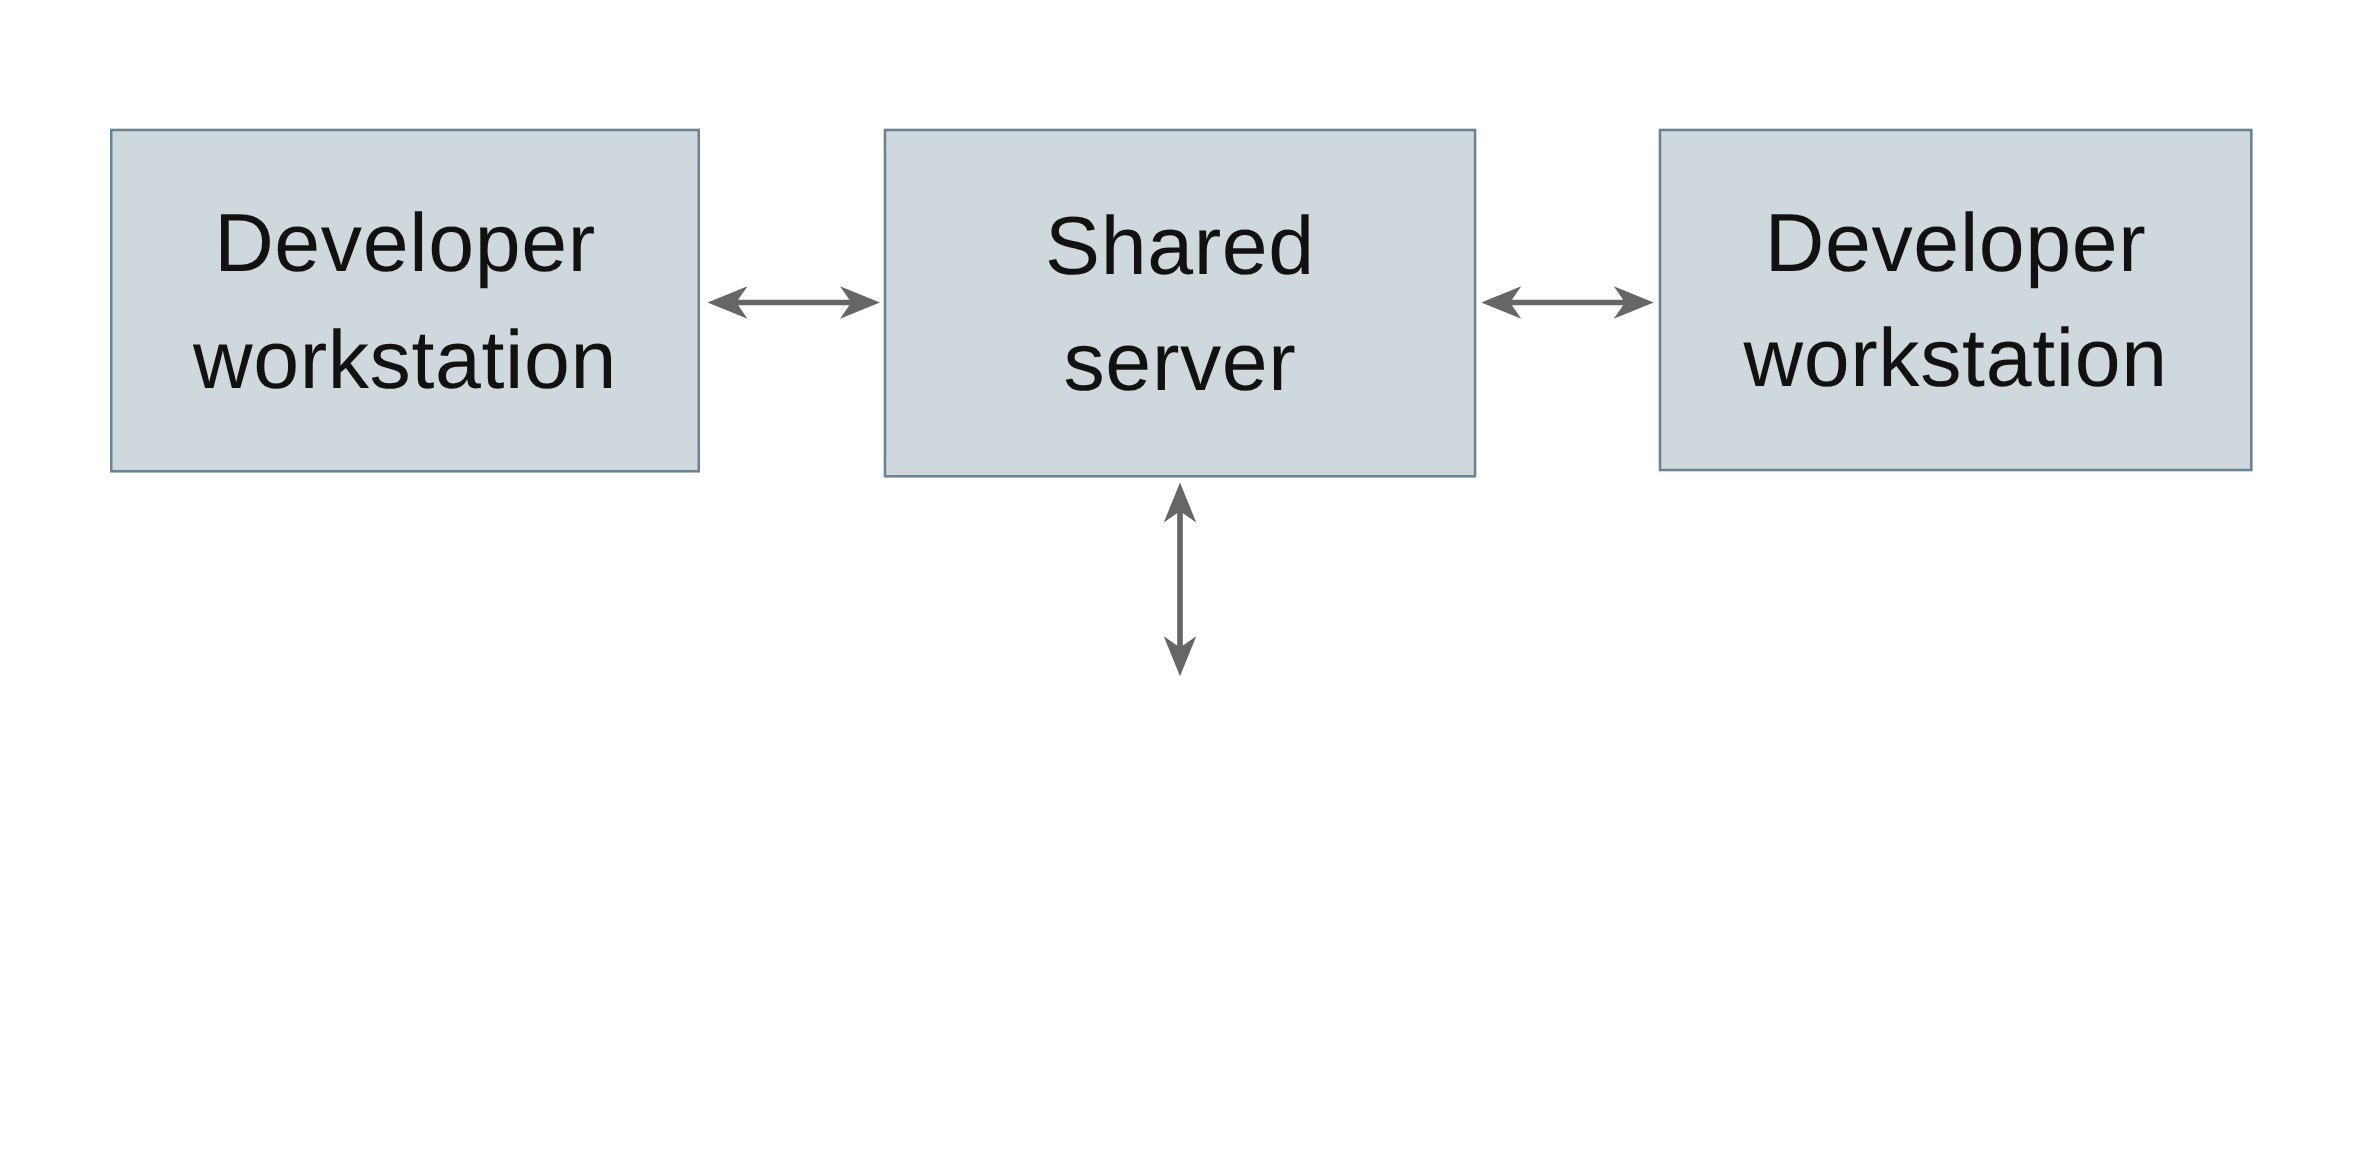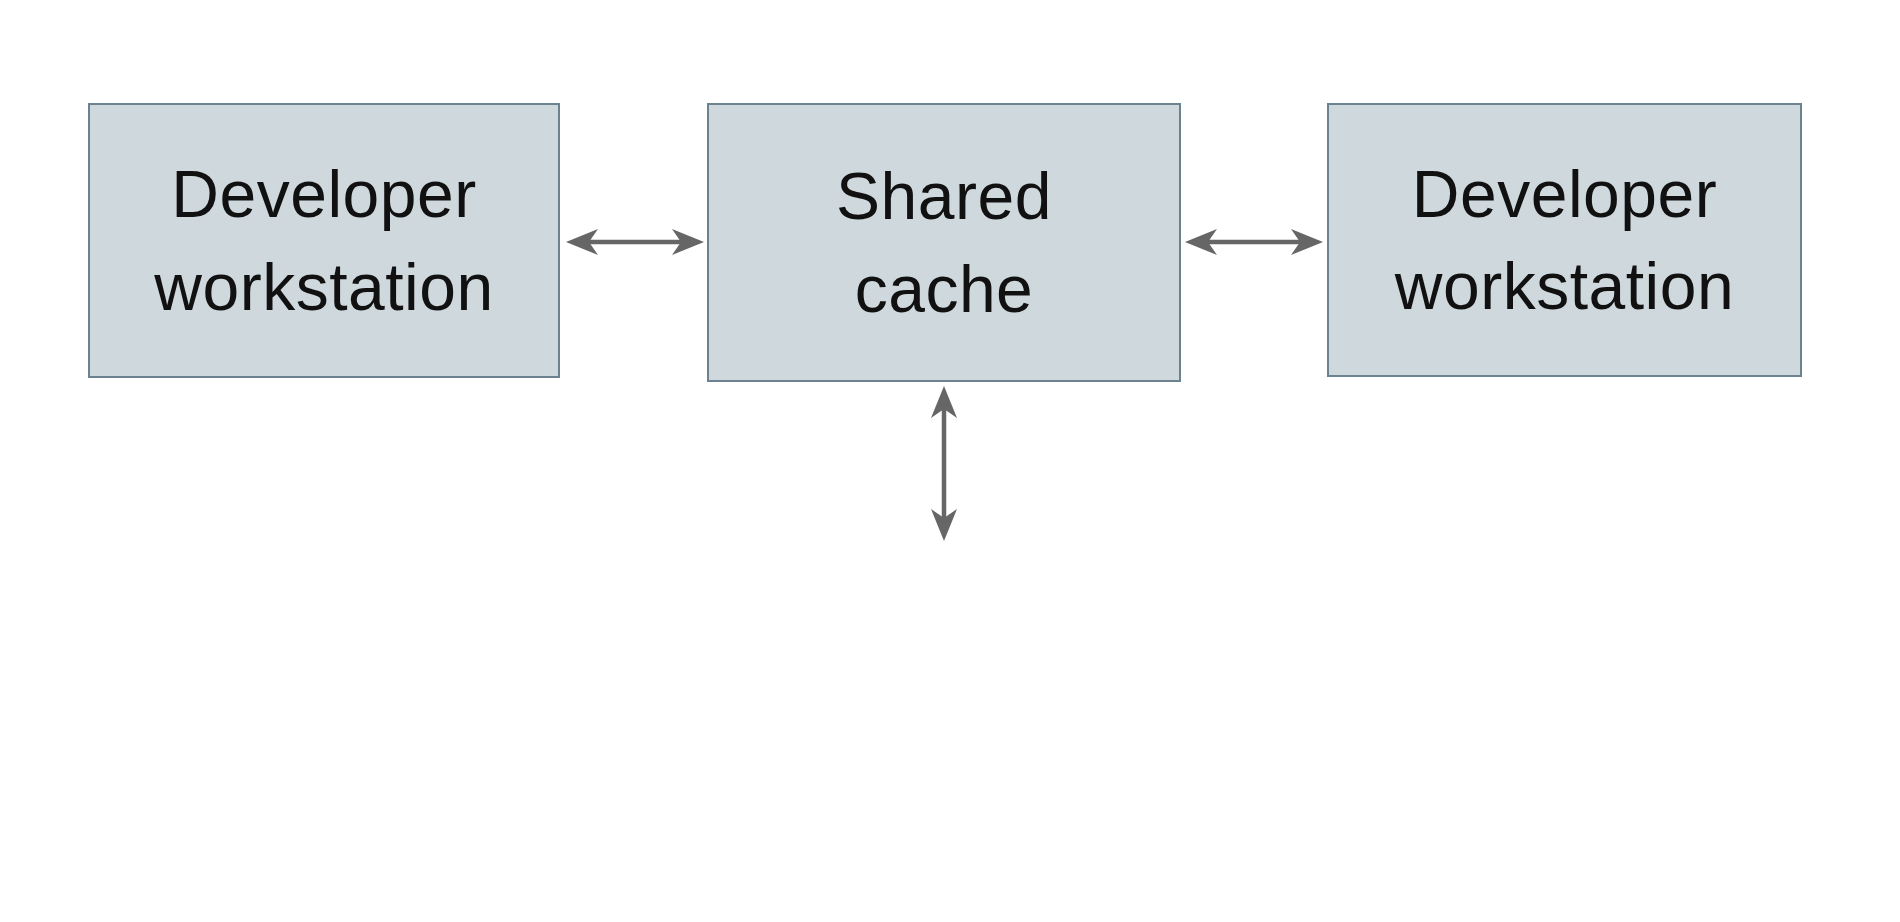--- a/index.html
+++ b/index.html
@@ -54,21 +54,21 @@
 
 <div class="canvas">
 
   <div class="node" id="node-dev-left">
     <div class="node-label">Developer
 workstation</div>
   </div>
 
   <div class="node" id="node-shared-cache">
     <div class="node-label">Shared
-cache</div>
+server</div>
   </div>
 
   <div class="node" id="node-dev-right">
     <div class="node-label">Developer
 workstation</div>
   </div>
 
 
   <svg class="arrows-layer" viewBox="0 0 1900 922">
 

